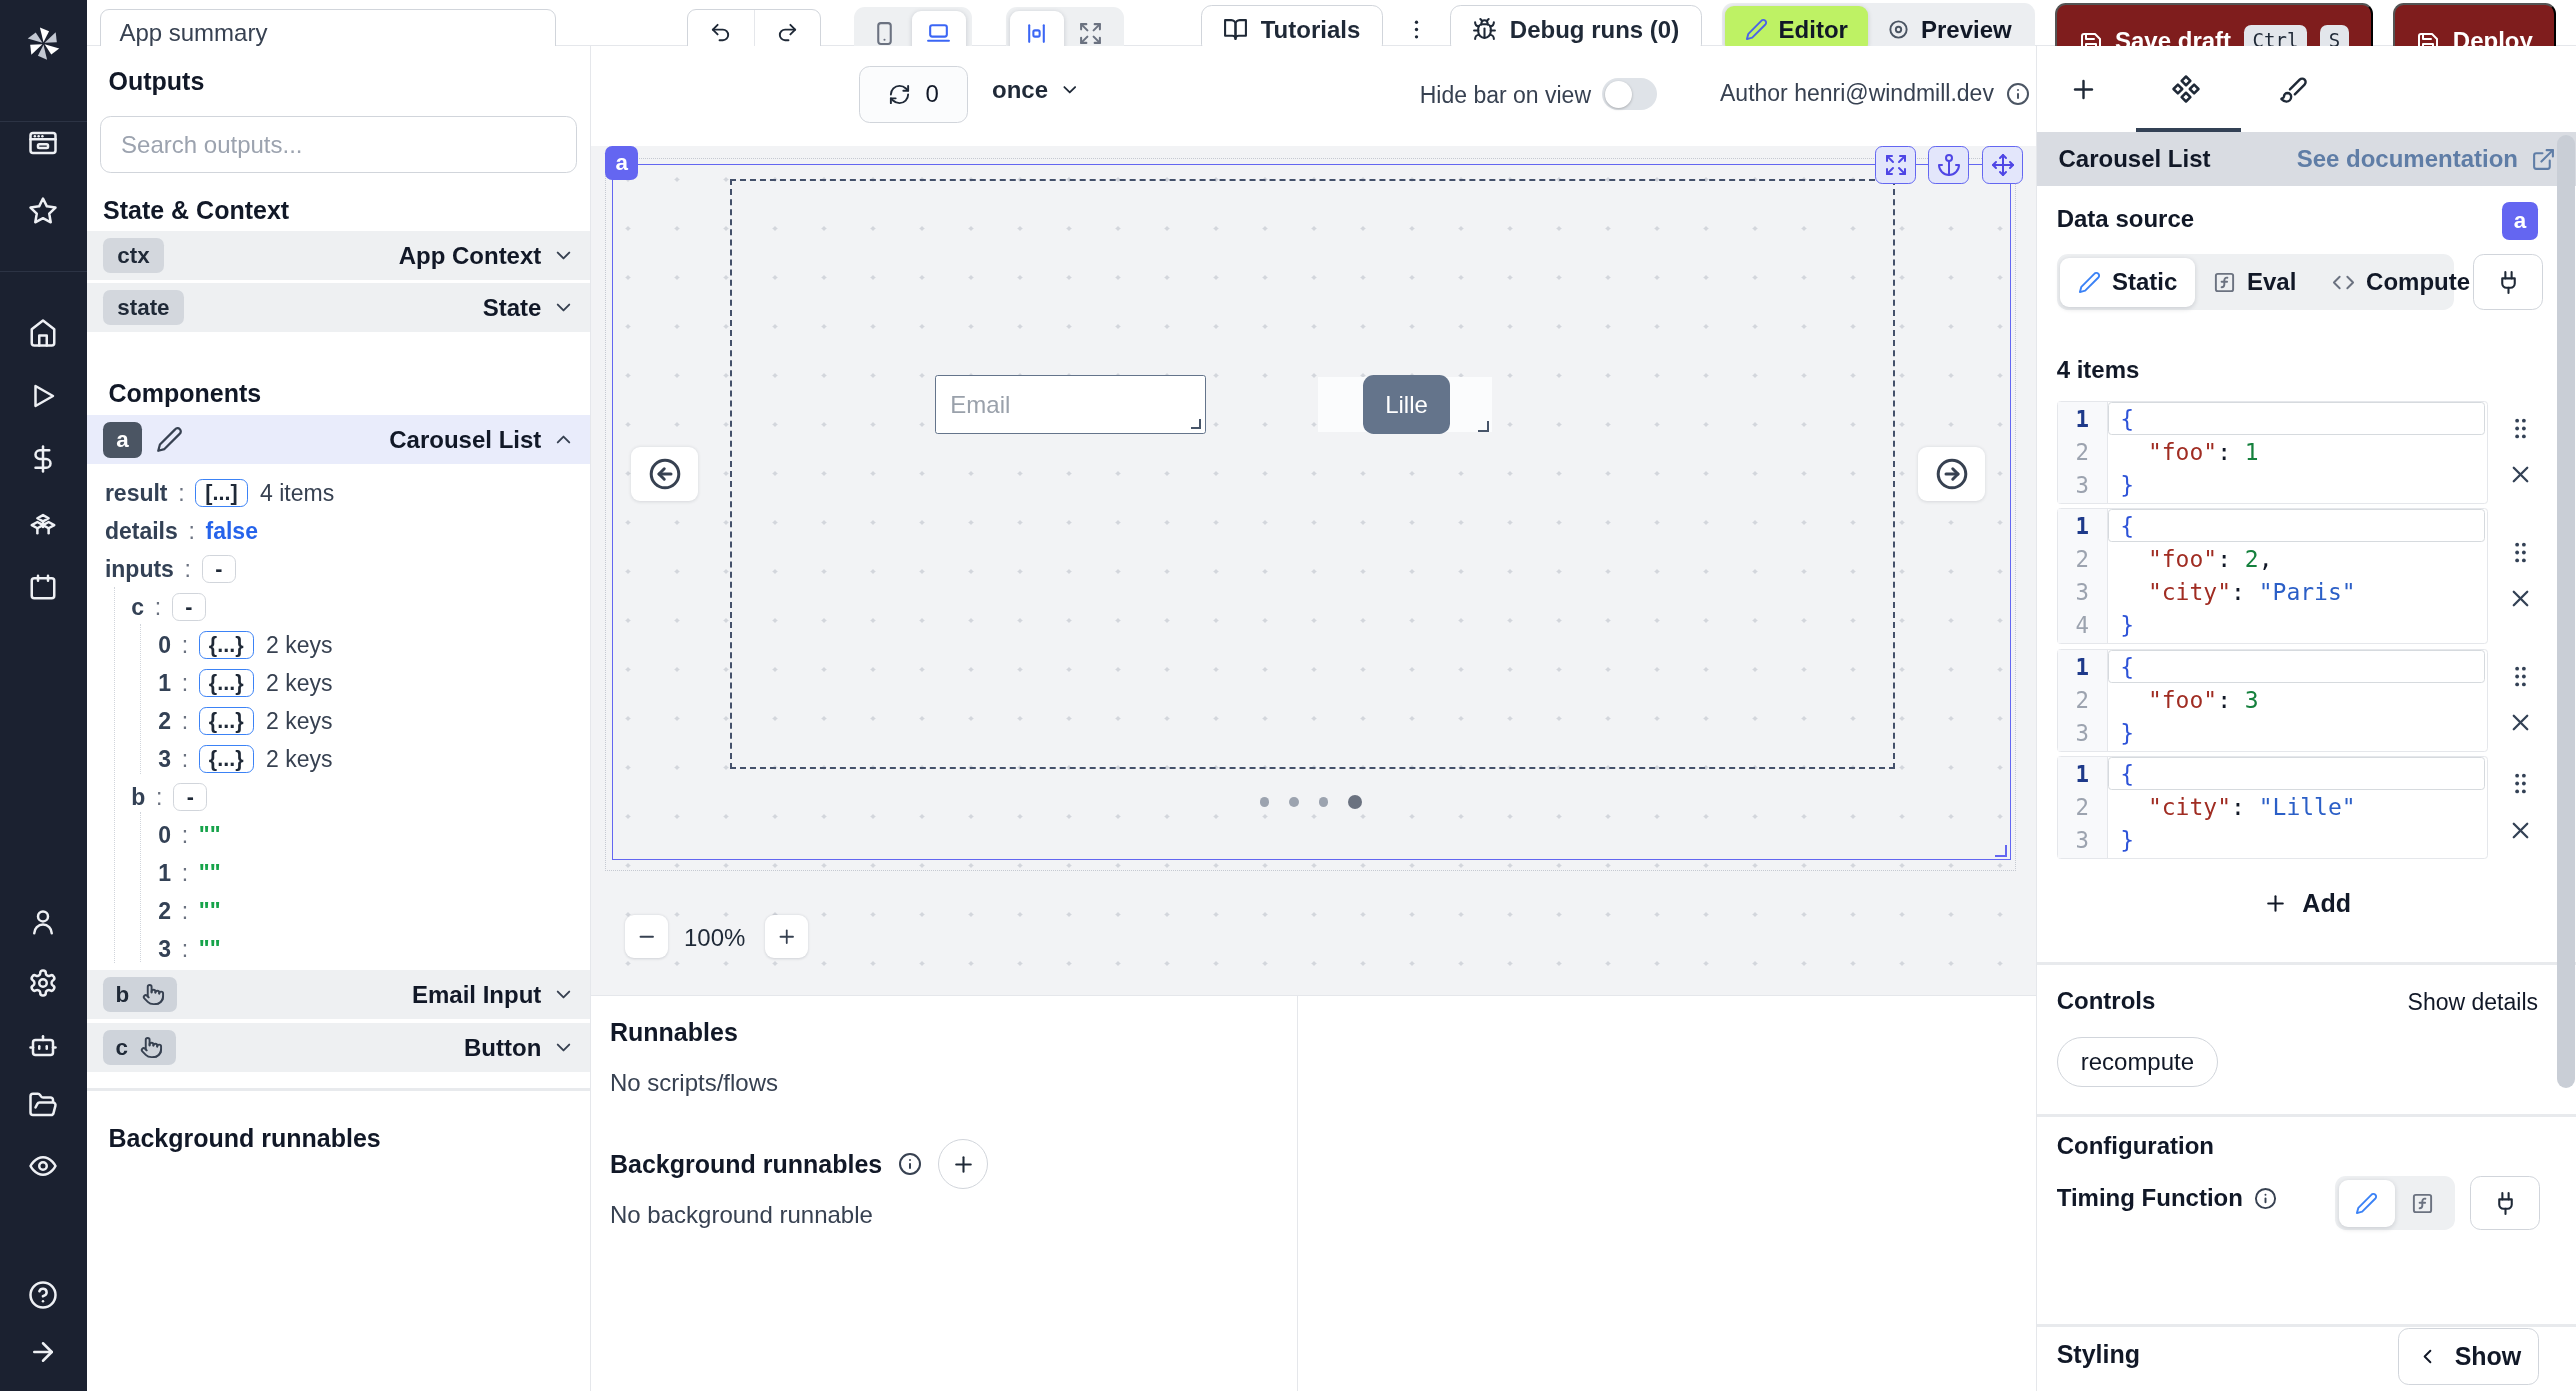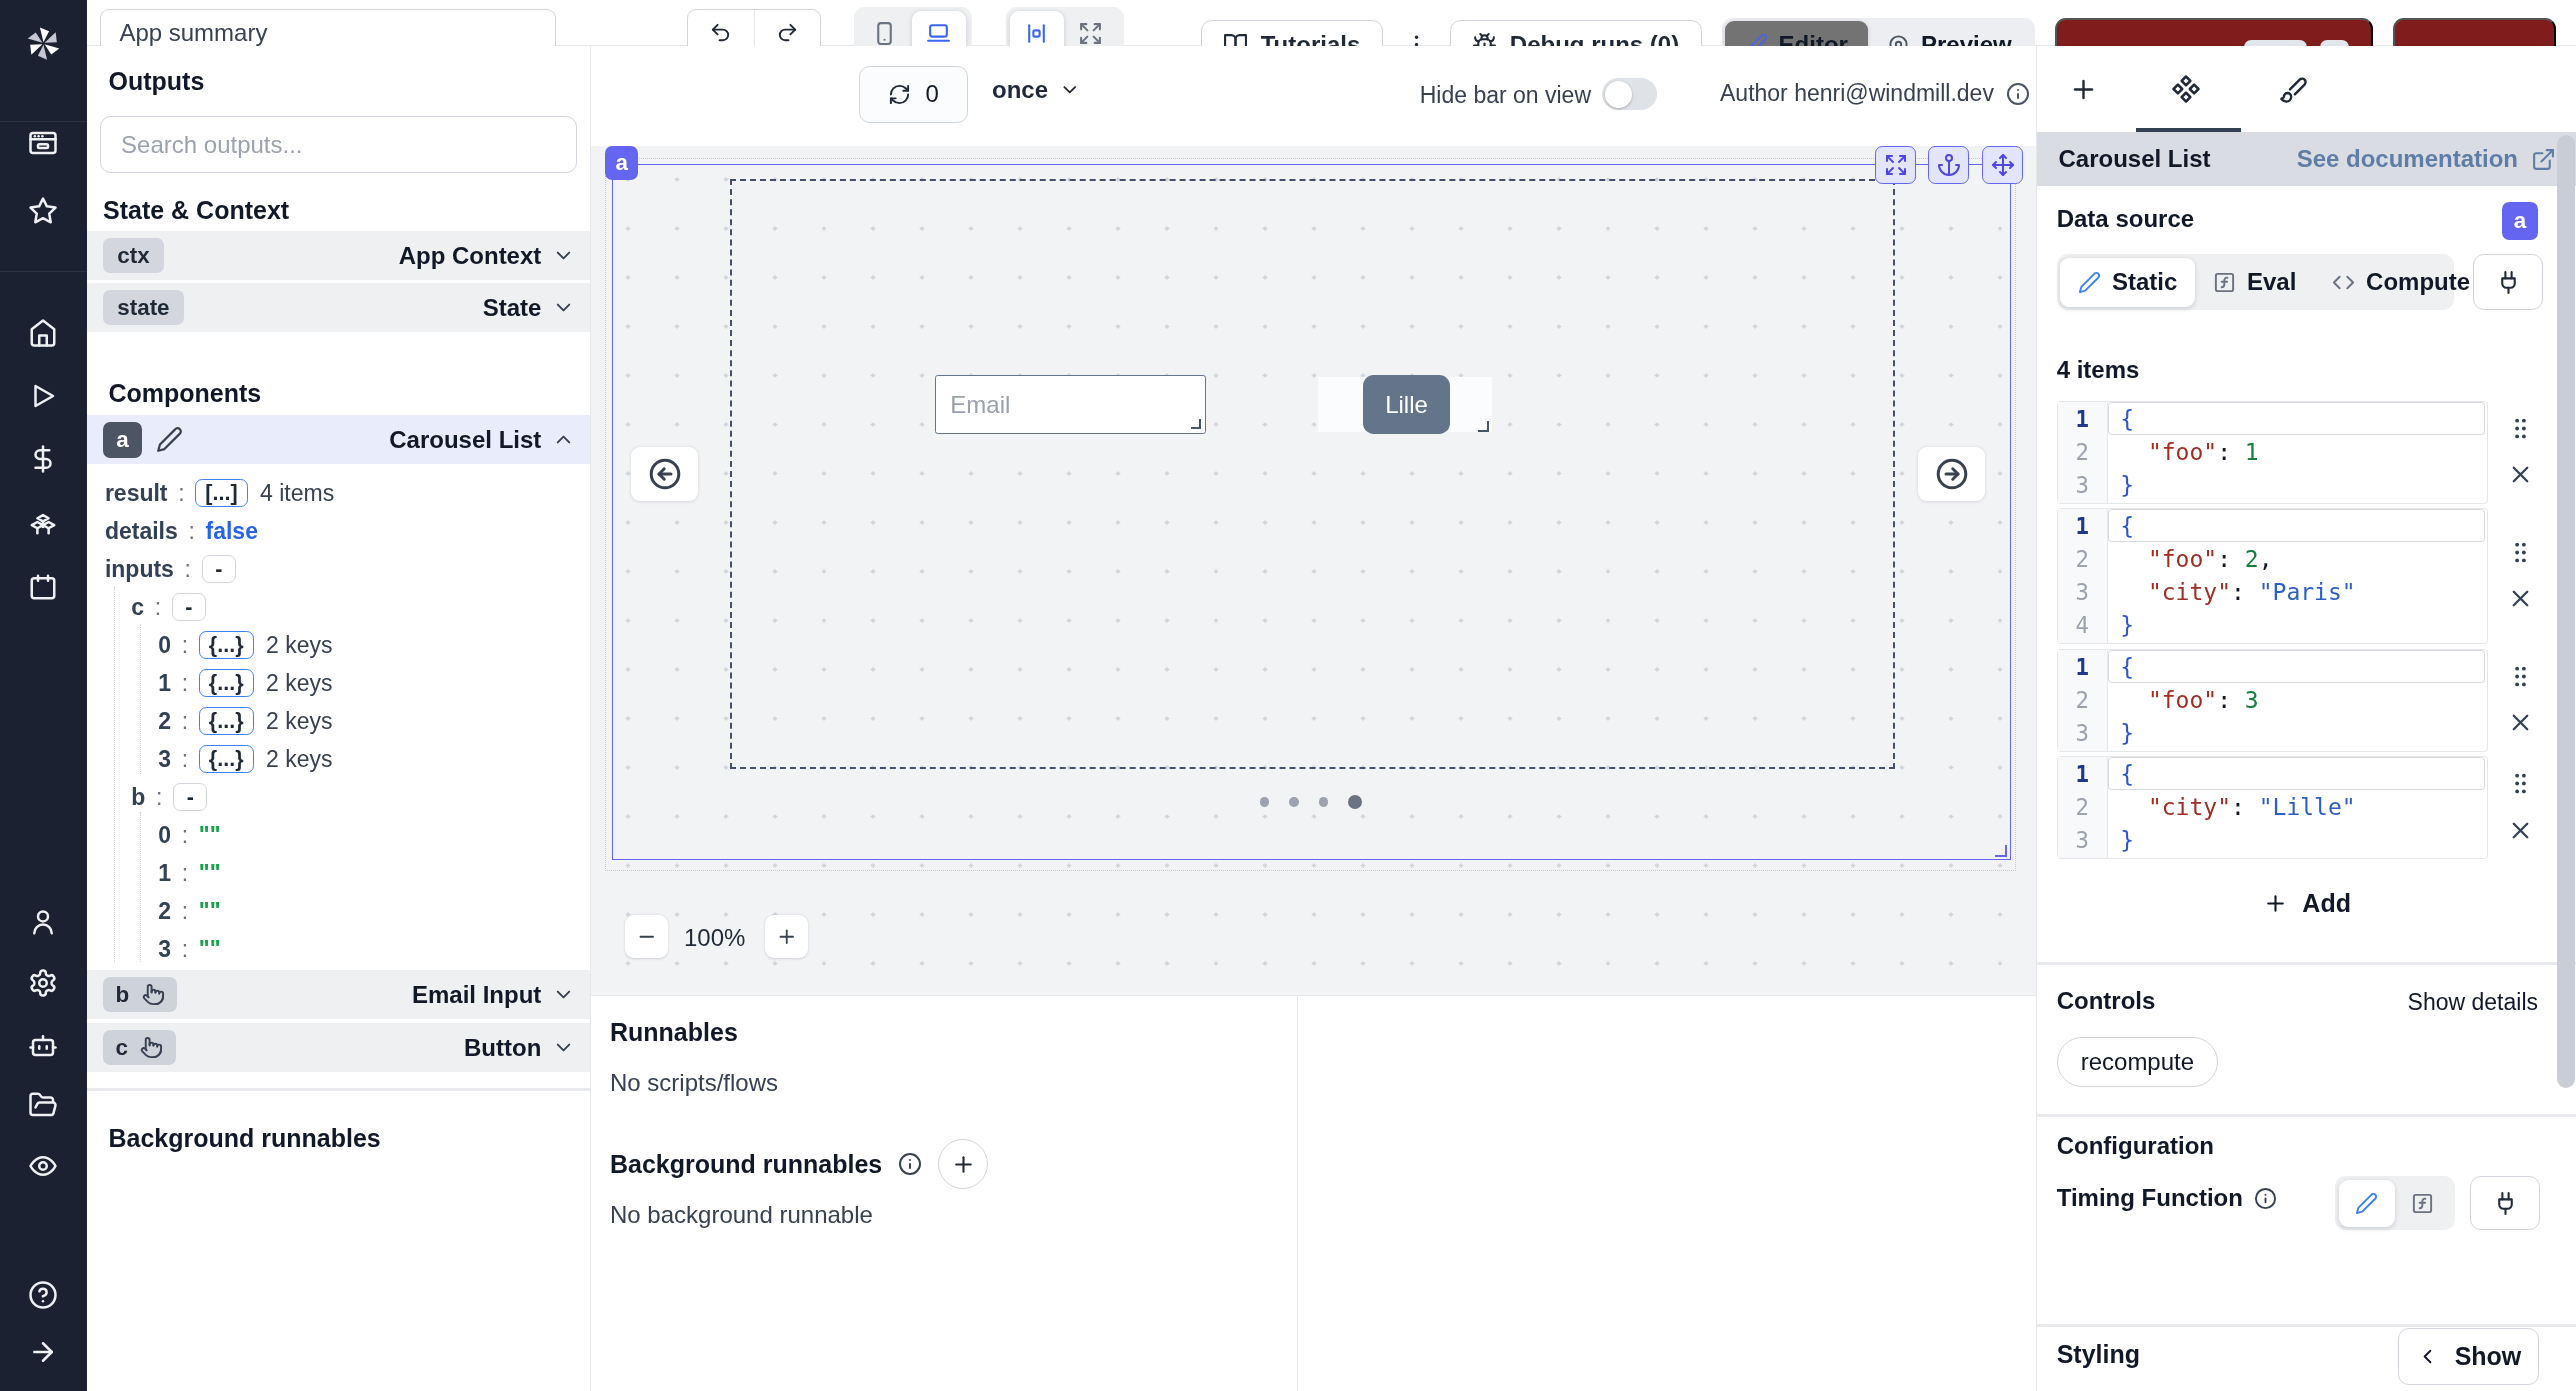--- a/index.html
+++ b/index.html
@@ -23,28 +23,28 @@
   .undo-group .half { flex:1; display:flex; align-items:center; justify-content:center; color:#1f2937; cursor:pointer; }
   .undo-group .half + .half { border-left:0.9px solid #e5e7eb; }
   .half svg { width:23px; height:23px; }
   .seg-track { background:#eef0f2; border-radius:10.7px; display:flex; align-items:center; padding:3.6px; }
   .seg-pill { display:flex; align-items:center; justify-content:center; border-radius:9px; cursor:pointer; color:#6b7280; }
   .seg-pill.active { background:#fff; box-shadow:0 1.8px 5.4px rgba(15,23,42,.18); color:#3b66f5; }
   .device-group { position:absolute; left:767px; top:7.2px; height:52px; width:118px; }
   .align-group { position:absolute; left:919px; top:7.2px; height:52px; width:118px; }
   .device-group .seg-pill, .align-group .seg-pill { width:54px; height:45px; }
   .seg-pill svg { width:25px; height:25px; }
-  .topbar-right { position:absolute; right:19.7px; top:17px; height:55px; display:flex; align-items:center; gap:20px; }
+  .topbar-right { position:absolute; right:19.7px; top:2px; height:55px; display:flex; align-items:center; gap:20px; }
   .btn-outline { height:50px; border:0.9px solid #d1d5db; border-radius:10.7px; background:#fff; display:flex; align-items:center; gap:12.5px; padding:0 21.5px; font-size:24px; font-weight:700; color:#1f2937; cursor:pointer; }
   .btn-outline svg { width:25px; height:25px; }
   .dots-v { width:27px; height:50px; display:flex; align-items:center; justify-content:center; color:#1f2937; cursor:pointer; }
   .dots-v svg { width:25px; height:25px; }
   .ed-track { height:54px; background:#eceef1; border-radius:10.7px; display:flex; align-items:center; padding:3.6px; }
   .ed-pill { height:47px; display:flex; align-items:center; gap:10.7px; padding:0 19.7px; border-radius:9px; font-size:24px; font-weight:700; color:#111827; cursor:pointer; }
-  .ed-pill.active { background:#737373; box-shadow:0 1.8px 5.4px rgba(15,23,42,.15); }
+  .ed-pill.active { background:#bef264; box-shadow:0 1.8px 5.4px rgba(15,23,42,.15); }
   .ed-pill svg { width:23px; height:23px; }
   .ed-pill .pen { color:#4b63e8; } .ed-pill .eye2 { color:#4b5563; }
   .btn-primary { height:54px; background:#7f1d1d; border-radius:10.7px; color:#fff; display:flex; align-items:flex-end; gap:12.5px; padding:0 21.5px; font-size:24px; font-weight:700; cursor:pointer;text-decoration:underline; }
   .btn-primary svg { width:24px; height:24px; }
   kbd { font-family:"DejaVu Sans Mono", monospace; font-size:19px; background:#e3e6eb; color:#1f2937; border-radius:7.2px; padding:3.6px 9px; font-weight:400; }
 
   
   .content { flex:1; display:flex; min-height:0; }
   .left-panel { width:504px; flex:none; background:#fff; border-right:0.9px solid #e5e7eb; position:relative; overflow:hidden; }
   .center-col { flex:1; min-width:0; display:flex; flex-direction:column; }

